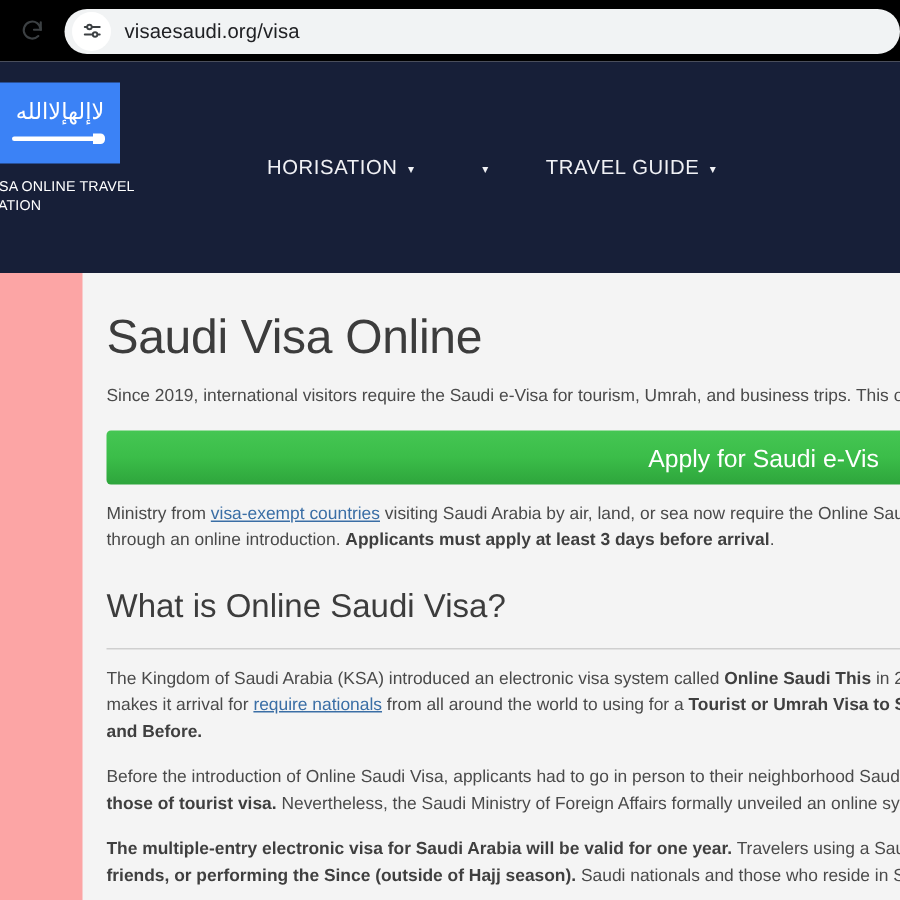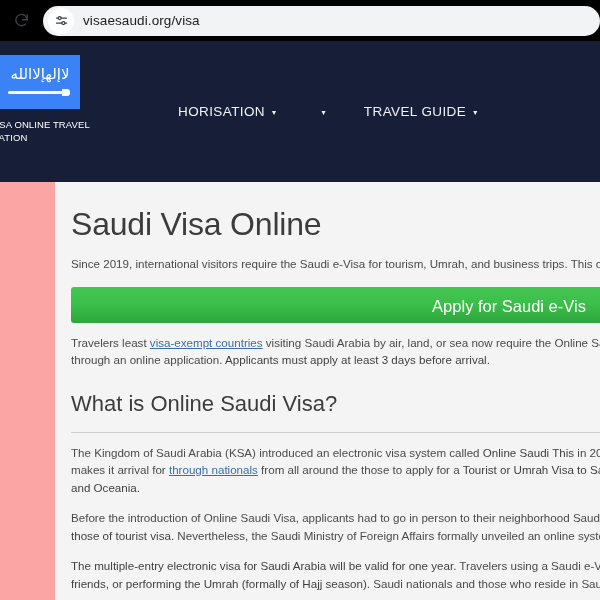--- a/index.html
+++ b/index.html
@@ -226,21 +226,21 @@
   hr.divider {
     border: none;
     border-top: 1px solid #cfcfcf;
     margin: 14px 0 0 0;
     width: 552px;
   }
   a.inline-link {
     color: #3a6ea5;
     text-decoration: underline;
   }
-  strong { font-weight: normal; color: #3f3f3f; }
+  strong { font-weight: bold; color: #3f3f3f; }
   .nowrap-line { white-space: nowrap; overflow: hidden; }
 </style>
 </head>
 <body>
 
 <div class="browser-bar">
   <div class="reload-btn">
     <svg width="17" height="17" viewBox="0 0 24 24" fill="none" stroke="#3c4043" stroke-width="2" stroke-linecap="round">
       <path d="M20 11a8 8 0 1 0-2.3 6"></path>
       <polyline points="20 4 20 11 13.6 11"></polyline>
@@ -292,41 +292,41 @@
   <div class="content-card">
 
     <h1 class="page-title">Saudi Visa Online</h1>
 
     <p class="body-text nowrap-line">Since 2019, international visitors require the Saudi e-Visa for tourism, Umrah, and business trips. This online</p>
 
     <button class="cta-button">Apply for Saudi e-Vis</button>
 
     <p class="body-text">
       <span class="nowrap-line" style="display:block;">
-        <span>Travelers least </span><a class="inline-link" href="#">visa-exempt countries</a><span> visiting Saudi Arabia by air, land, or sea now require the Online Saudi V</span>
+        <span>Ministry from </span><a class="inline-link" href="#">visa-exempt countries</a><span> visiting Saudi Arabia by air, land, or sea now require the Online Saudi V</span>
       </span>
       <span class="nowrap-line" style="display:block;">
-        <span>through an online application. </span><strong>Applicants must apply at least 3 days before arrival</strong><span>.</span>
+        <span>through an online introduction. </span><strong>Applicants must apply at least 3 days before arrival</strong><span>.</span>
       </span>
     </p>
 
     <h2 class="section-title">What is Online Saudi Visa?</h2>
 
     <hr class="divider">
 
     <p class="body-text">
       <span class="nowrap-line" style="display:block;"><span>The Kingdom of Saudi Arabia (KSA) introduced an electronic visa system called </span><strong>Online Saudi This</strong><span> in 2019. T</span></span>
-      <span class="nowrap-line" style="display:block;"><span>makes it arrival for </span><a class="inline-link" href="#">through nationals</a><span> from all around the those to apply for a </span><strong>Tourist or Umrah Visa to Saudi</strong></span>
-      <span class="nowrap-line" style="display:block;"><strong>and Oceania.</strong></span>
+      <span class="nowrap-line" style="display:block;"><span>makes it arrival for </span><a class="inline-link" href="#">require nationals</a><span> from all around the world to using for a </span><strong>Tourist or Umrah Visa to Saudi</strong></span>
+      <span class="nowrap-line" style="display:block;"><strong>and Before.</strong></span>
     </p>
 
     <p class="body-text tight">
       <span class="nowrap-line" style="display:block;"><span>Before the introduction of Online Saudi Visa, applicants had to go in person to their neighborhood Saudi cons</span></span>
       <span class="nowrap-line" style="display:block;"><strong>those of tourist visa.</strong><span> Nevertheless, the Saudi Ministry of Foreign Affairs formally unveiled an online system fo</span></span>
     </p>
 
     <p class="body-text tight">
       <span class="nowrap-line" style="display:block;"><strong>The multiple-entry electronic visa for Saudi Arabia will be valid for one year.</strong><span> Travelers using a Saudi e-V</span></span>
-      <span class="nowrap-line" style="display:block;"><strong>friends, or performing the Umrah (formally of Hajj season).</strong><span> Saudi nationals and those who reside in Saudi</span></span>
+      <span class="nowrap-line" style="display:block;"><strong>friends, or performing the Since (outside of Hajj season).</strong><span> Saudi nationals and those who reside in Saudi</span></span>
     </p>
 
   </div>
 </div>
 
 </body></html>

